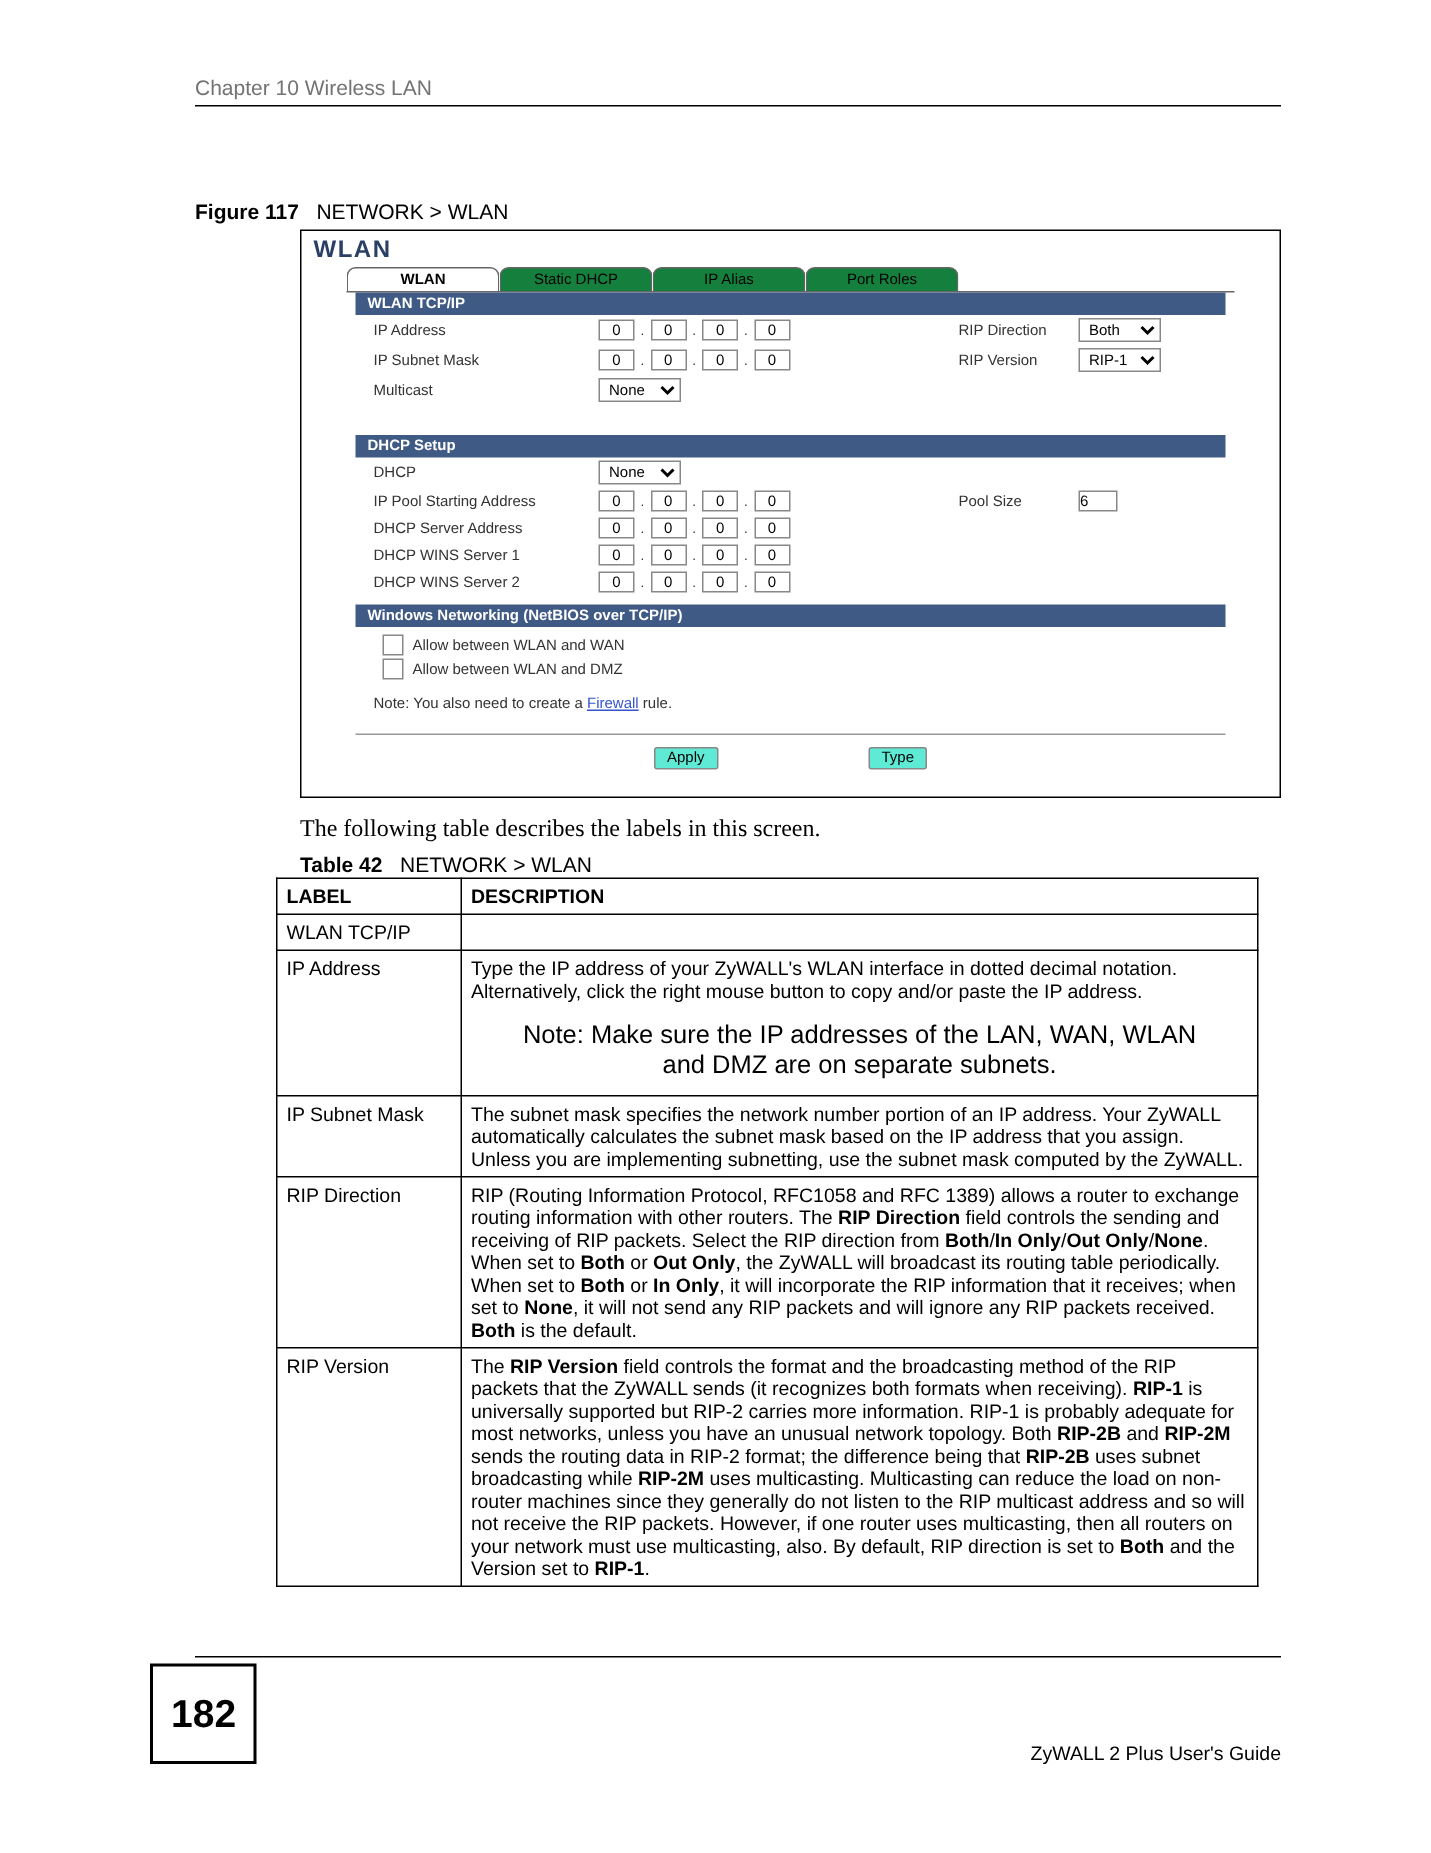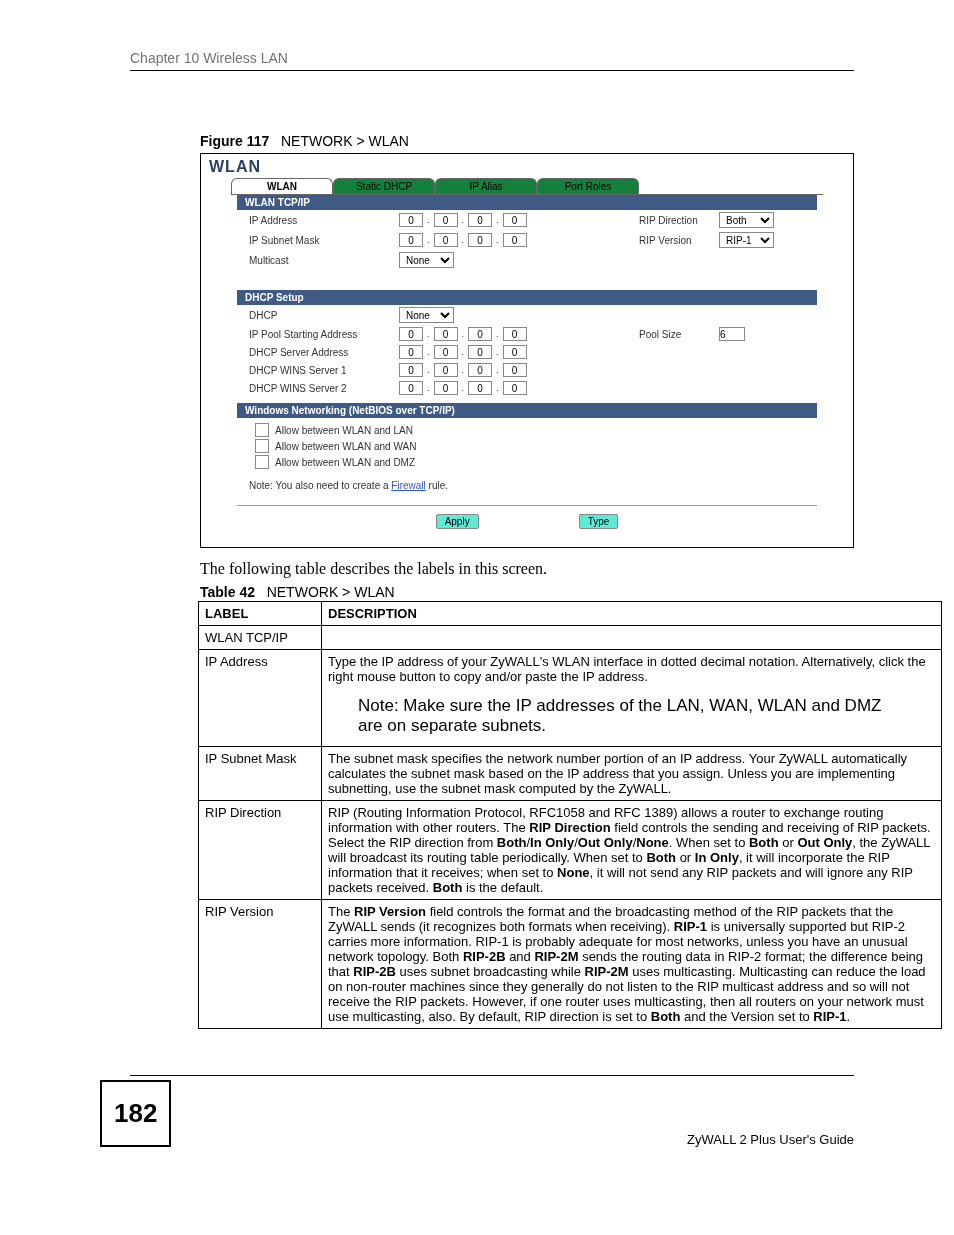--- a/index.html
+++ b/index.html
@@ -17,21 +17,20 @@
   }
   .header-line {
     font-size: 14px;
     color: #737373;
     padding-bottom: 4px;
     border-bottom: 1px solid #000;
     margin-bottom: 62px;
   }
   .figure-caption {
     font-size: 14px;
-    margin-left: 70px;
     margin-bottom: 4px;
   }
   .figure-caption b { font-weight: bold; }
   .ui-border {
     border: 1px solid #000;
     margin-left: 70px;
     padding: 2px 0 8px 0;
     background: #fff;
   }
   .ui-title {
@@ -169,40 +168,41 @@
     font-family: 'Times New Roman', serif;
     margin: 12px 0 6px 70px;
   }
   .table-caption {
     font-size: 14px;
     margin-left: 70px;
     margin-bottom: 1px;
   }
   table.desc {
     border-collapse: collapse;
-    margin-left: 68px;
-    width: 744px;
+    margin-left: 54px;
+    width: 655px;
     font-size: 13px;
   }
   table.desc th, table.desc td {
     border: 1px solid #000;
     text-align: left;
     vertical-align: top;
     padding: 4px 6px;
   }
   table.desc th {
     font-weight: bold;
     background: #fff;
   }
   table.desc td:first-child {
     width: 110px;
   }
   .note-cell {
     font-family: Arial, sans-serif;
     font-size: 17px;
+    text-align: center;
     padding: 12px 30px 6px 30px;
   }
   .footer {
     display: flex;
     align-items: flex-end;
     justify-content: space-between;
     margin-top: 46px;
     border-top: 1px solid #000;
     padding-top: 4px;
   }
@@ -346,24 +346,20 @@
             <span class="dot">.</span>
           <input class="ipbox" value="0" style="">
             <span class="dot">.</span>
           <input class="ipbox" value="0" style="">
         </div>
       </div>
 
       <div class="sectionbar" style="margin-top:6px">Windows Networking (NetBIOS over TCP/IP)</div>
 
       <div style="height:4px"></div>
-      <div class="cbrow">
-        <div class="cb"></div>
-        <span>Allow between WLAN and LAN</span>
-      </div>
       <div class="cbrow">
         <div class="cb"></div>
         <span>Allow between WLAN and WAN</span>
       </div>
       <div class="cbrow">
         <div class="cb"></div>
         <span>Allow between WLAN and DMZ</span>
       </div>
 
       <div class="note-line">

